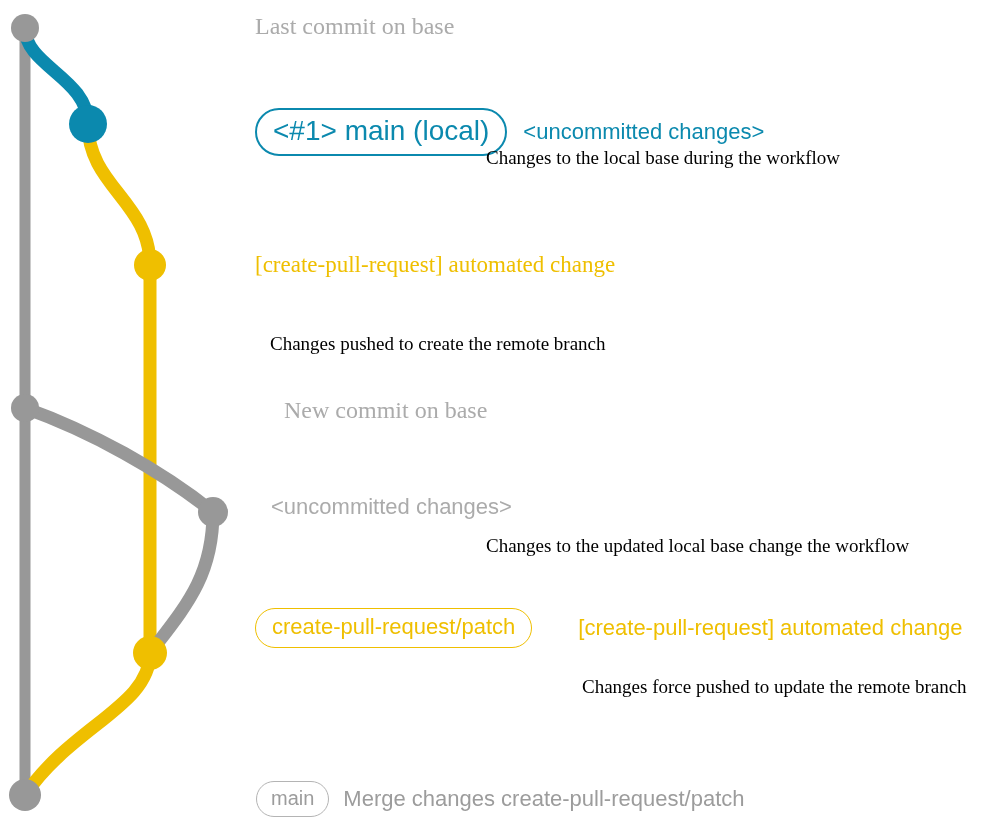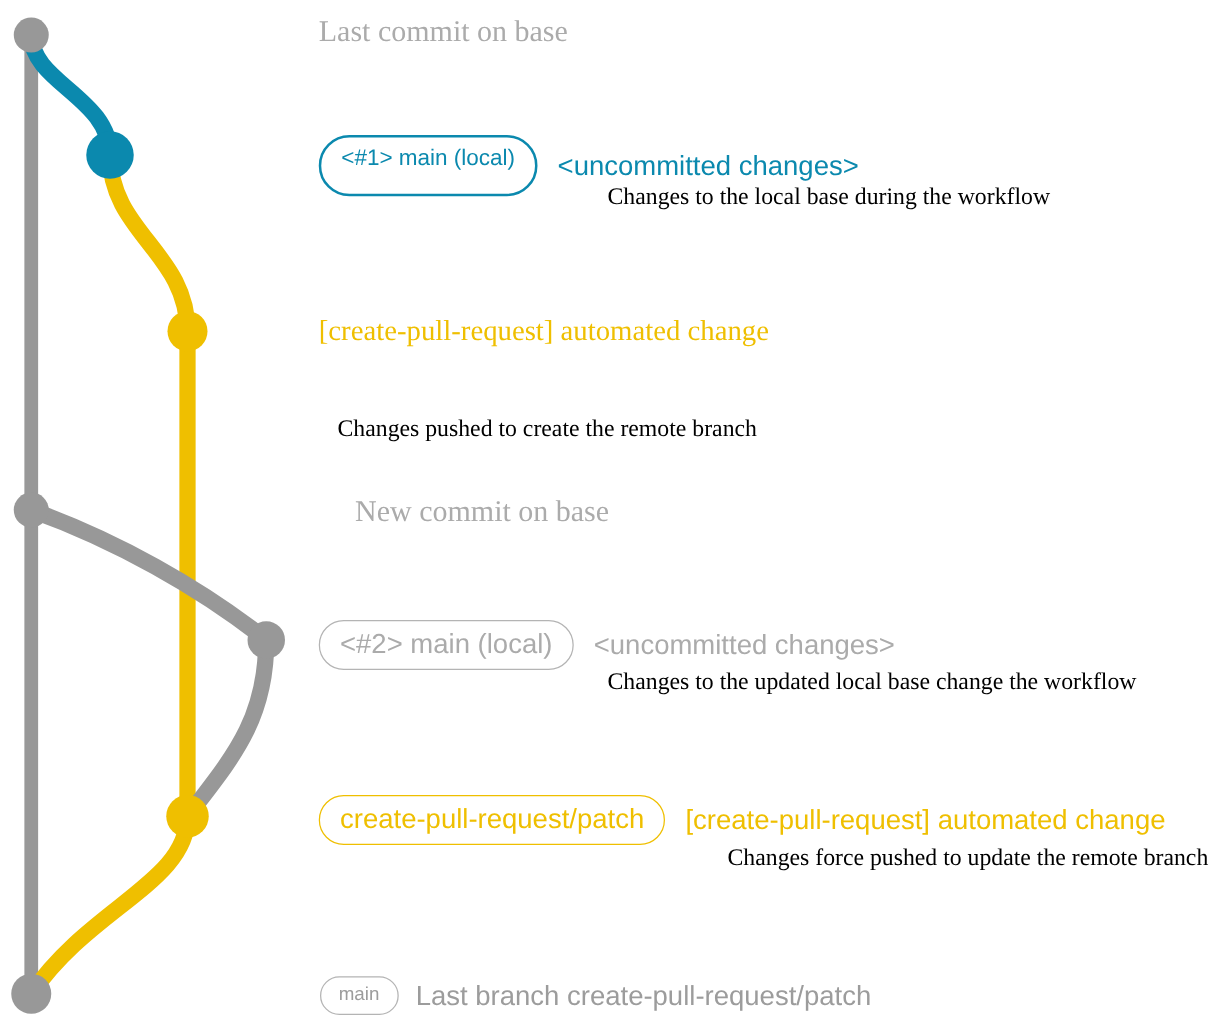--- a/index.html
+++ b/index.html
@@ -75,22 +75,22 @@
     font-size: 23px;
     color: #efbf00;
   }
 
   
   #row-local-1 { left: 255px; top: 108px; }
   #row-local-1 .pill {
     border-color: #0b89ae;
     border-width: 2.2px;
     color: #0b89ae;
-    font-size: 18px;
-    padding: 7px 16px 20px 16px;
+    font-size: 28px;
+    padding: 7px 16px 9px 16px;
   }
   #row-local-1 .subject {
     margin-left: 16px;
     color: #0b89ae;
     font-size: 22px;
   }
   #desc-local-1 { left: 486px; top: 148px; }
 
   
   #desc-automated-1 { left: 270px; top: 291px; margin-top: 43px; }
@@ -105,42 +105,42 @@
     padding: 7px 16px 9px 16px;
   }
   #row-local-2 .subject {
     margin-left: 16px;
     color: #ababab;
     font-size: 22px;
   }
   #desc-local-2 { left: 486px; top: 536px; }
 
   
-  #row-patch { left: 255px; top: 636px; }
+  #row-patch { left: 255px; top: 608px; gap: 30px; }
   #row-patch .pill {
     border-color: #efbf00;
     border-width: 1.8px;
     color: #efbf00;
     font-size: 22px;
     padding: 7px 16px 9px 16px;
   }
   #row-patch .subject {
     margin-left: 16px;
     color: #efbf00;
     font-size: 22px;
   }
   #desc-patch { left: 582px; top: 677px; }
 
   
   #row-main { left: 256px; top: 781px; }
   #row-main .pill {
     border-color: #b4b4b4;
     border-width: 1.6px;
     color: #9c9c9c;
-    font-size: 15px;
+    font-size: 20px;
     padding: 6px 14px 8px 14px;
   }
   #row-main .subject {
     margin-left: 14px;
     color: #9c9c9c;
     font-size: 22px;
   }
 </style>
 </head>
 <body>
@@ -179,27 +179,26 @@
   <span class="subject">&lt;uncommitted changes&gt;</span>
 </div>
 <div class="desc" id="desc-local-1">Changes to the local base during the workflow</div>
 
 <div class="heading-text" id="heading-automated-change-1">[create-pull-request] automated change</div>
 <div class="desc" id="desc-automated-1">Changes pushed to create the remote branch</div>
 
 <div class="heading-text" id="heading-new-commit">New commit on base</div>
 
 <div class="row" id="row-local-2">
-  <span class="pill">&lt;#2&gt; main (local)</span>
   <span class="subject">&lt;uncommitted changes&gt;</span>
 </div>
 <div class="desc" id="desc-local-2">Changes to the updated local base change the workflow</div>
 
 <div class="row" id="row-patch">
   <span class="pill">create-pull-request/patch</span>
   <span class="subject">[create-pull-request] automated change</span>
 </div>
 <div class="desc" id="desc-patch">Changes force pushed to update the remote branch</div>
 
 <div class="row" id="row-main">
   <span class="pill">main</span>
-  <span class="subject">Last branch create-pull-request/patch</span>
+  <span class="subject">Merge changes create-pull-request/patch</span>
 </div>
 
 </body></html>

